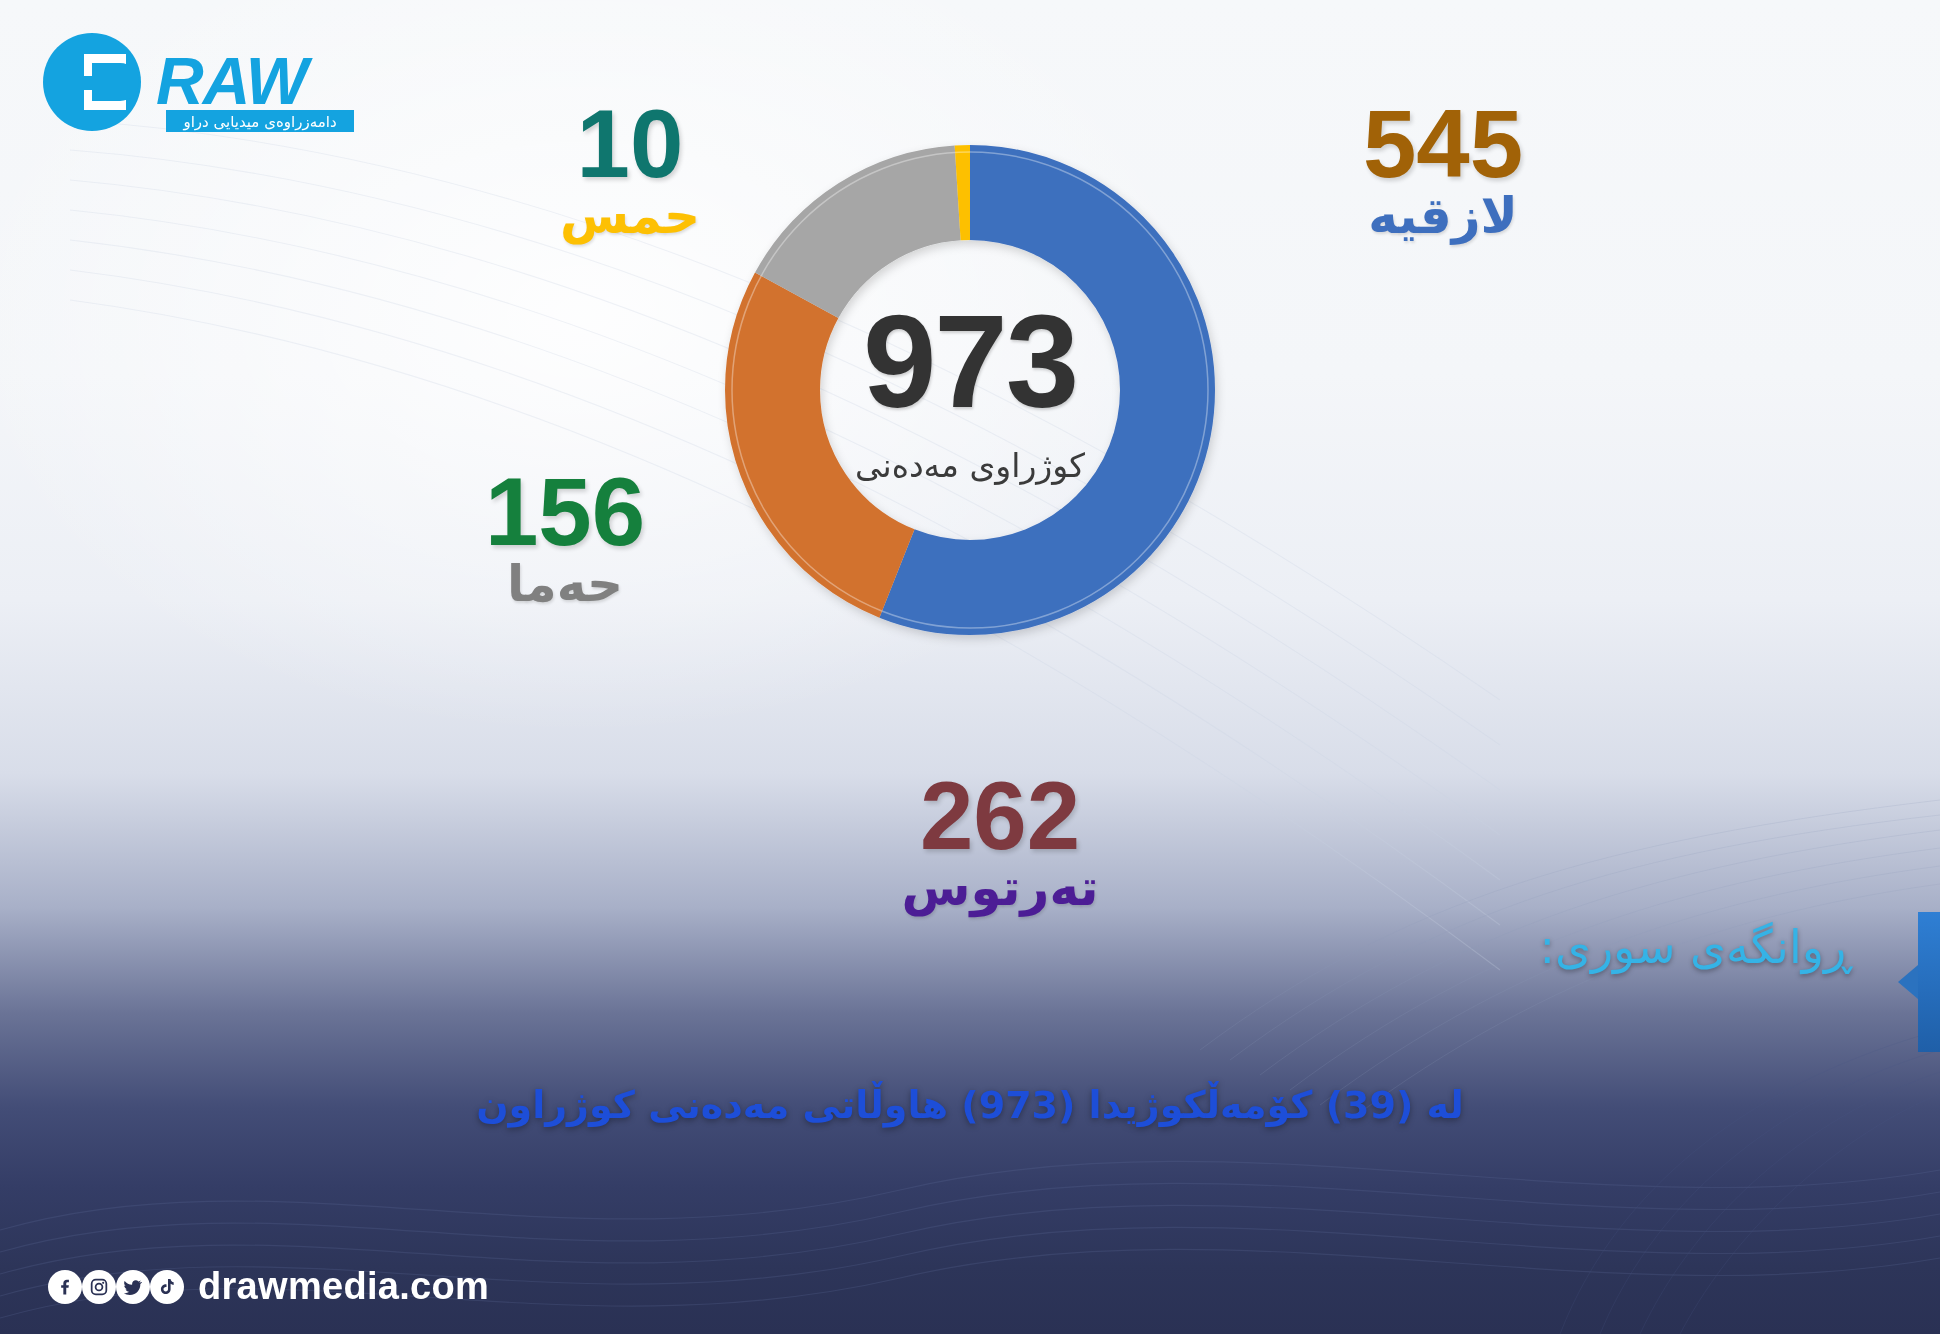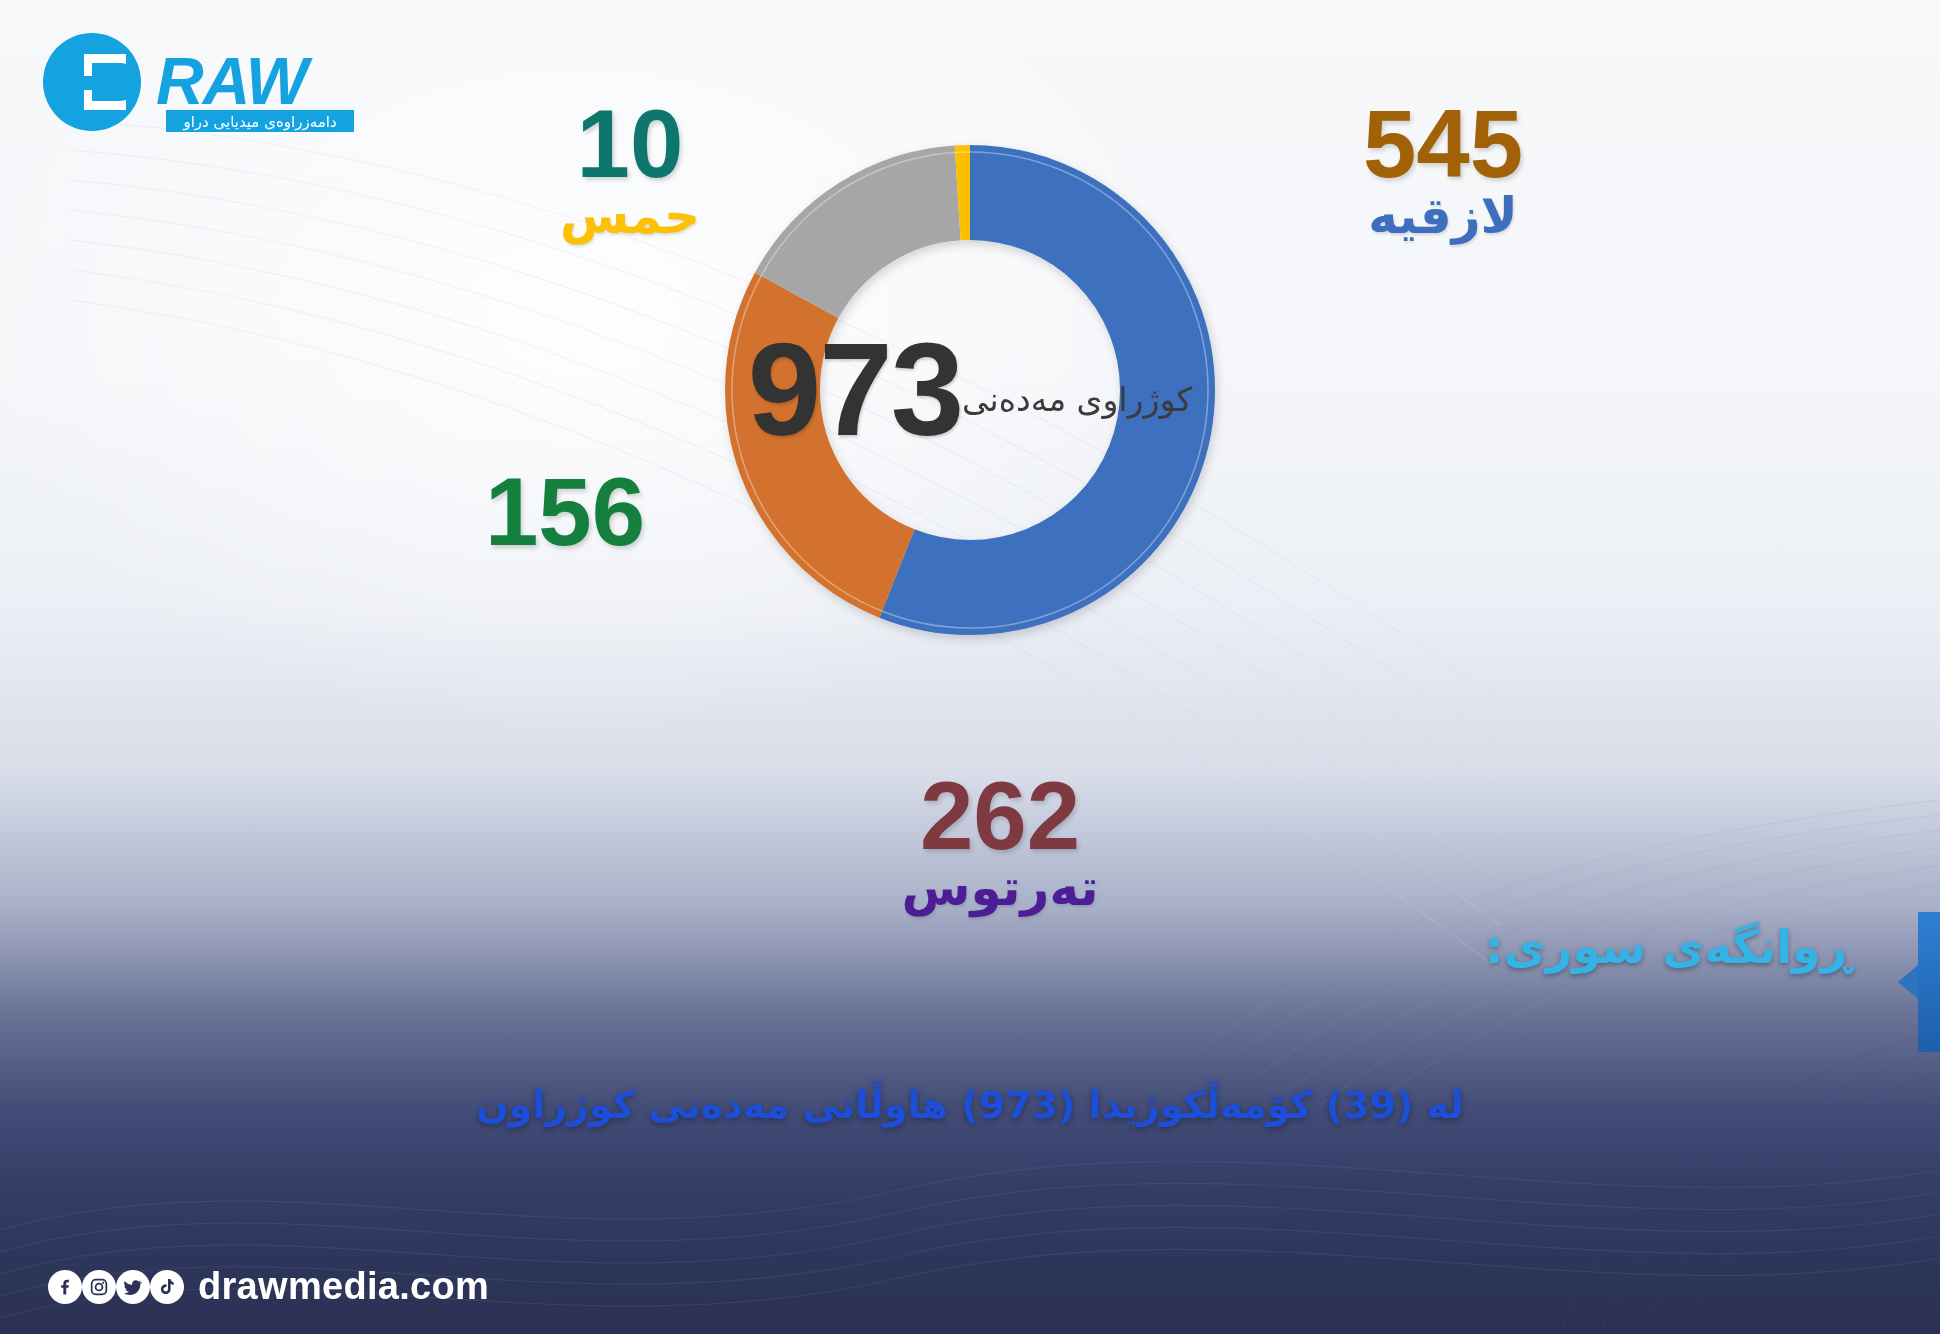--- a/index.html
+++ b/index.html
@@ -47,21 +47,21 @@
 
   
   .logo { position:absolute; left:40px; top:30px; width:340px; height:110px; }
   .logo svg { display:block; }
 
   
   .donut { position:absolute; left:660px; top:80px; width:620px; height:620px; }
   .donut svg { display:block; }
   .donut-center {
     position:absolute; left:0; top:0; width:620px; height:620px;
-    display:flex; flex-direction:row; align-items:center; justify-content:center;
+    display:flex; flex-direction:column; align-items:center; justify-content:center;
   }
   .donut-total {
     font-size:132px; font-weight:bold; color:#333333; line-height:1;
     letter-spacing:-2px; text-shadow:1px 2px 3px rgba(0,0,0,.18);
   }
   .donut-total-label {
     font-size:33px; color:#3b3b3b; margin-top:18px; direction:rtl;
     font-family:"DejaVu Sans", sans-serif;
   }
 
@@ -77,21 +77,21 @@
     text-shadow:1px 2px 3px rgba(0,0,0,.13);
   }
   #c-latakia { left:1318px; top:98px; width:250px; }
   #c-homs    { left:520px;  top:98px; width:220px; }
   #c-hama    { left:450px;  top:466px; width:230px; }
   #c-tartus  { left:870px;  top:770px; width:260px; }
 
   
   .source-label {
     position:absolute; right:88px; top:920px;
-    font-size:46px; font-weight:bold; color:#35b3e6; direction:rtl;
+    font-size:46px; font-weight:normal; color:#35b3e6; direction:rtl;
     font-family:"DejaVu Sans", sans-serif;
     text-shadow:0 2px 5px rgba(0,0,0,.35);
   }
 
   
   .headline {
     position:absolute; left:60px; right:60px; top:1080px;
     font-size:38px; font-weight:bold; color:#1d4ed8;
     direction:rtl; text-align:center; line-height:1.35;
     font-family:"DejaVu Sans", sans-serif;
@@ -208,20 +208,21 @@
     <div class="name" style="color:#3E6FBE">لازقیه</div>
   </div>
 
   <div class="callout" id="c-homs">
     <div class="num" style="color:#0f766e">10</div>
     <div class="name" style="color:#FDC003">حمس</div>
   </div>
 
   <div class="callout" id="c-hama">
     <div class="num" style="color:#15803d">156</div>
+    <div class="name" style="color:#808080">حەما</div>
   </div>
 
   <div class="callout" id="c-tartus">
     <div class="num" style="color:#7E3A40">262</div>
     <div class="name" style="color:#4c1d95">تەرتوس</div>
   </div>
 
   <div class="source-label">ڕوانگەی سوری:</div>
 
   <div class="headline">لە (39) کۆمەڵکوژیدا (973) هاوڵاتی مەدەنی کوژراون</div>

